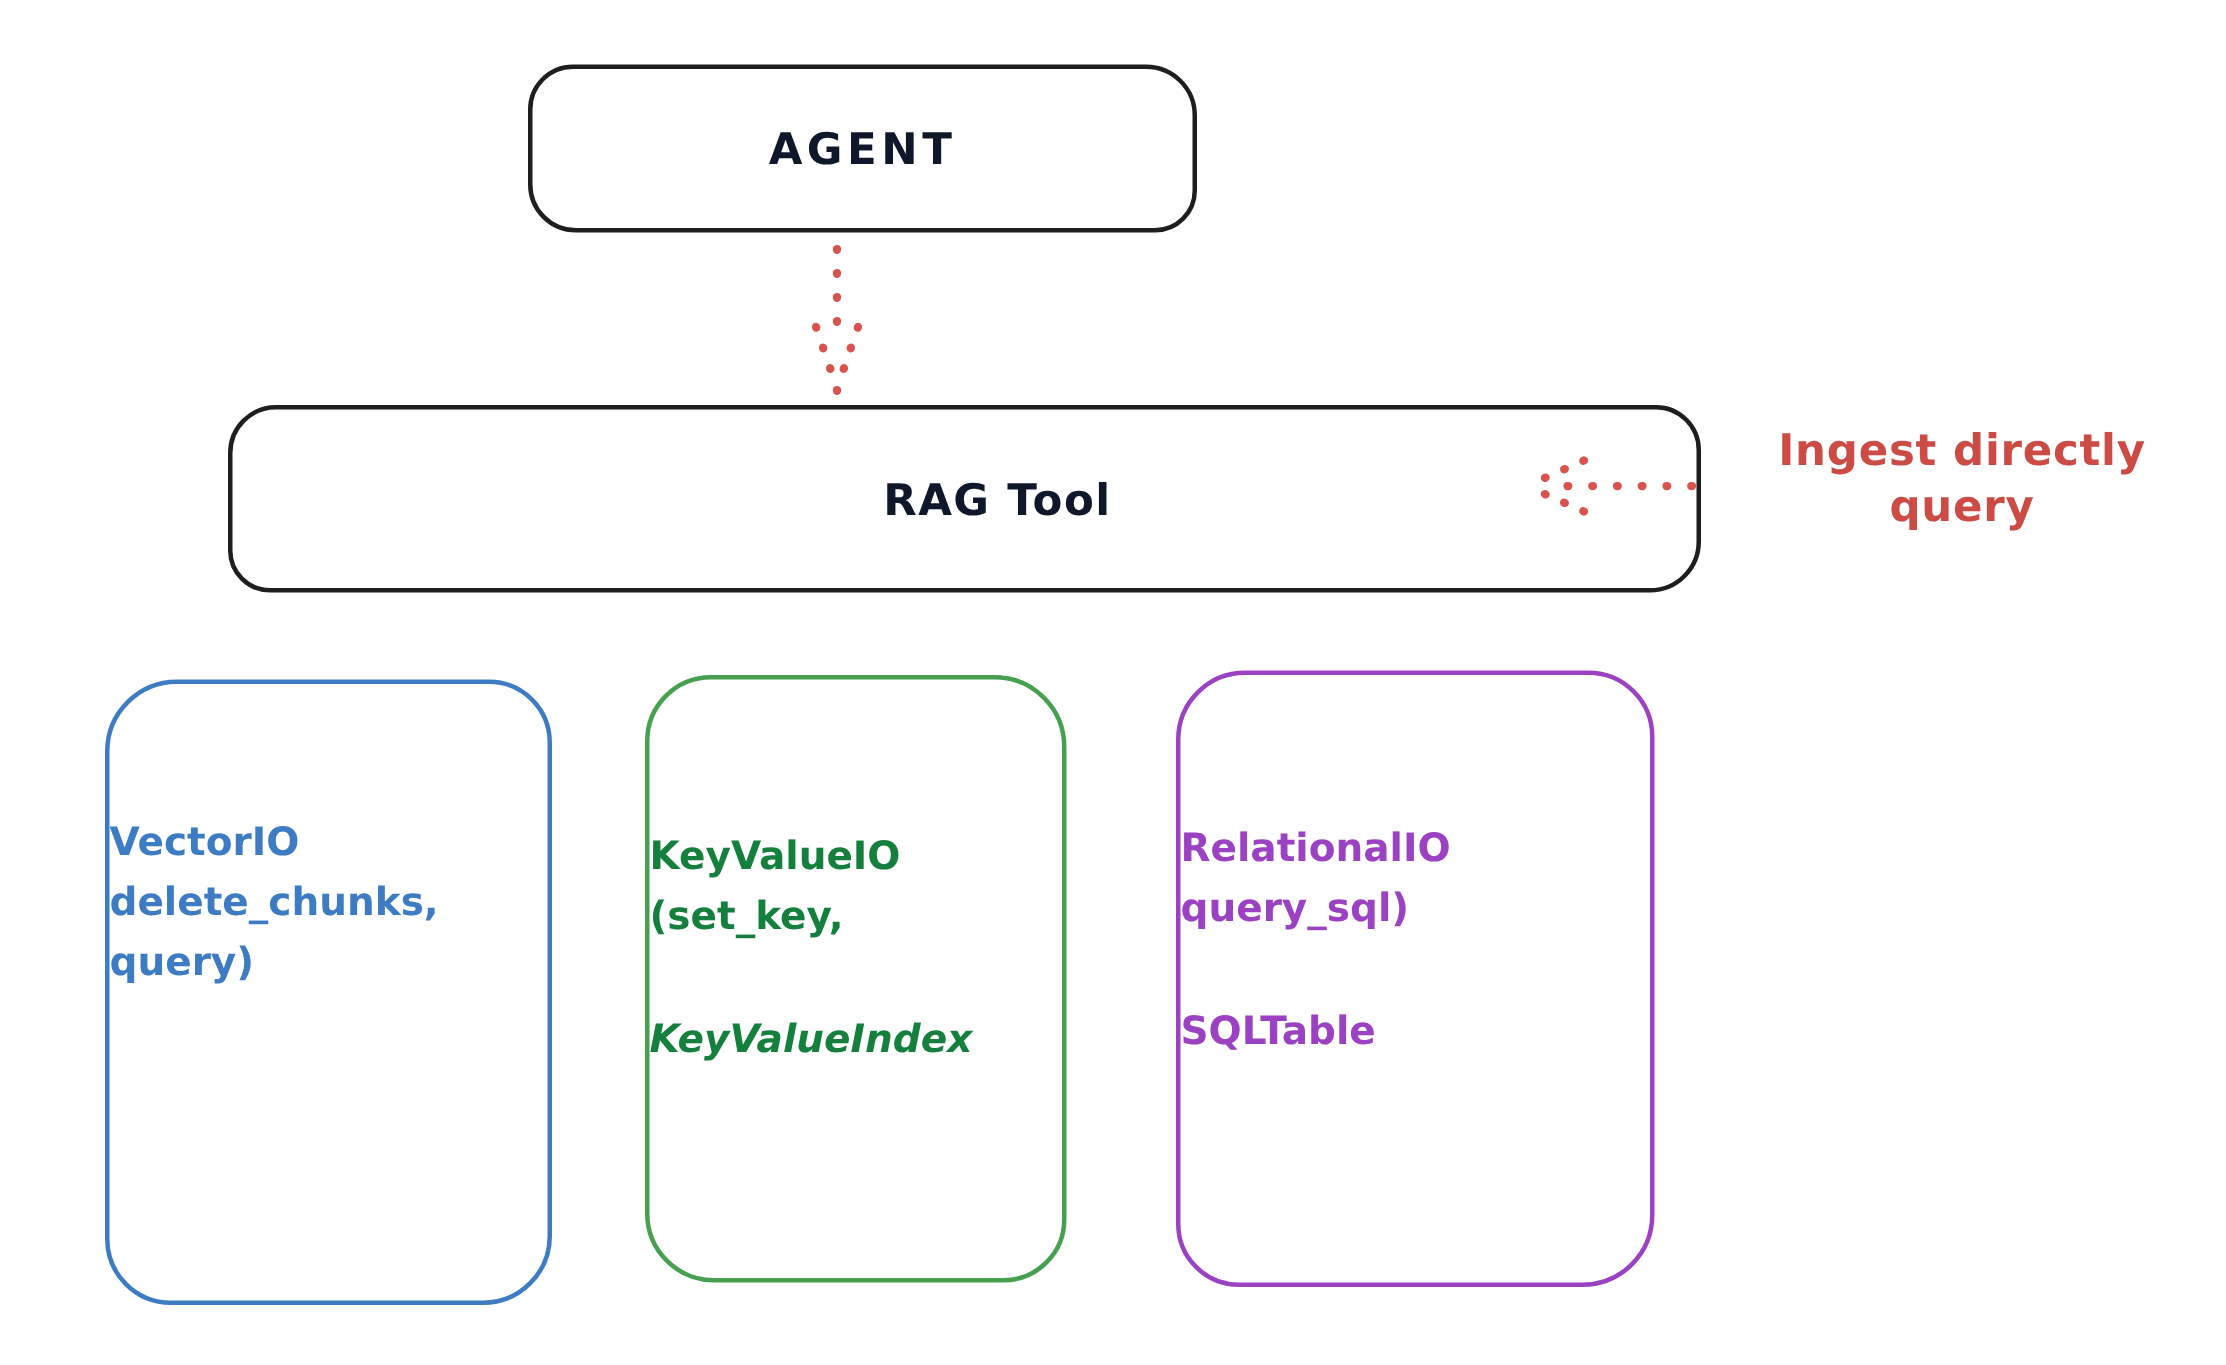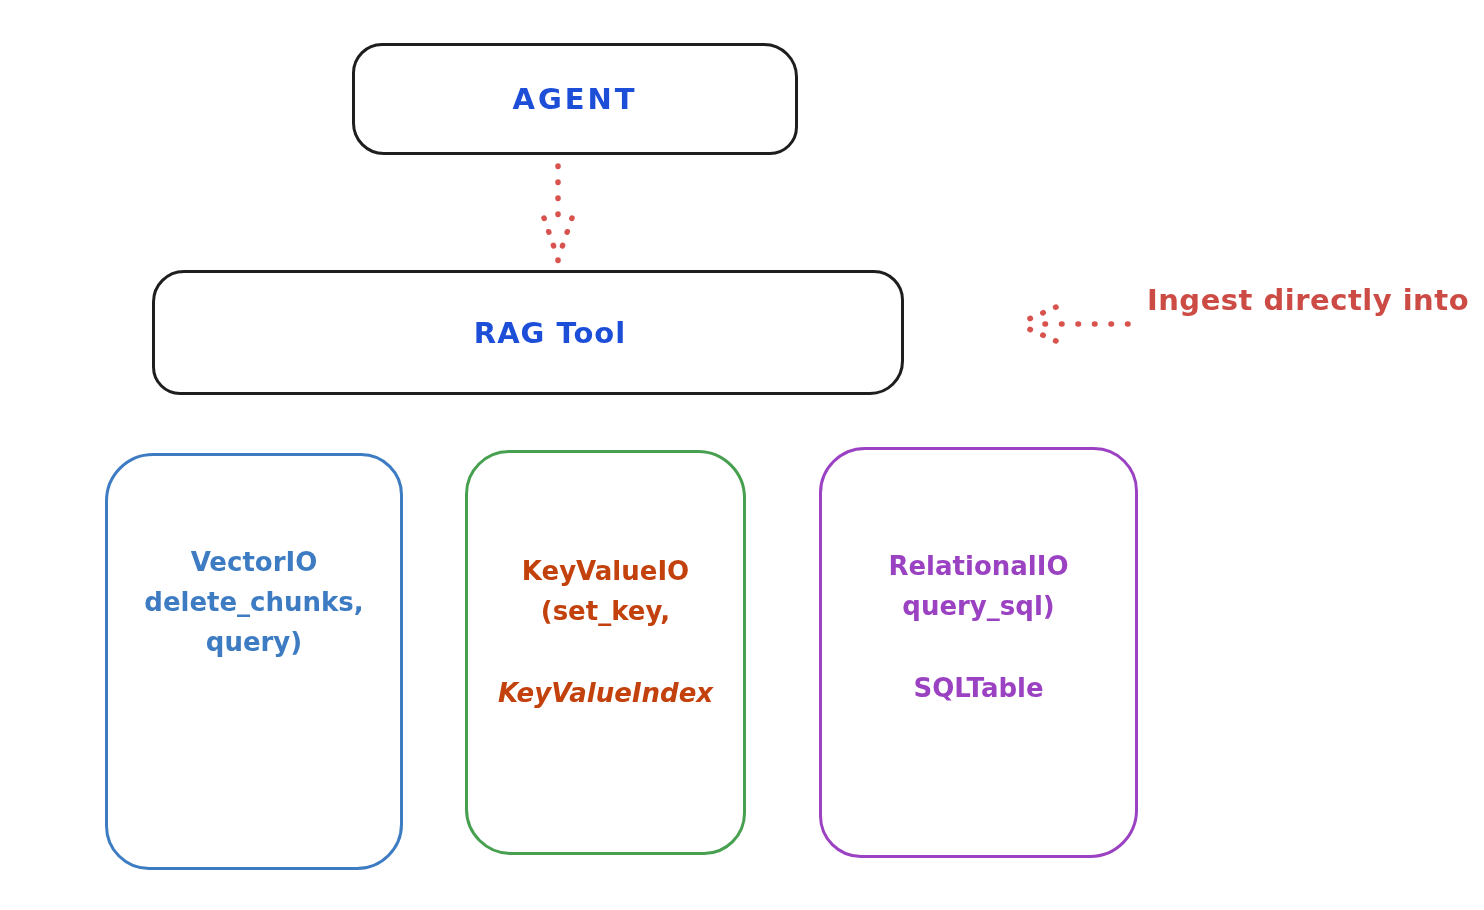--- a/index.html
+++ b/index.html
@@ -23,54 +23,52 @@
     align-items: center;
     justify-content: center;
   }
   
   .node-agent {
     left: 352px; top: 43px; width: 446px; height: 112px;
     border: 3.5px solid #1e1e1e;
     border-radius: 30px 34px 28px 32px;
   }
   .node-rag {
-    left: 152px; top: 270px; width: 752px; height: 125px;
+    left: 152px; top: 270px; width: 982px; height: 125px;
     border: 3.5px solid #1e1e1e;
     border-radius: 32px 30px 34px 28px;
     padding-left: 44px;
   }
   .node-agent .node-label,
   .node-rag .node-label {
-    color: #1d4ed8;
+    color: #0f172a;
     font-size: 29px;
     font-weight: 700;
     letter-spacing: 3px;
   }
   .node-rag .node-label { letter-spacing: 1px; font-weight: 600; }
 
   
   .io-box {
     position: absolute;
     background: #ffffff;
     box-sizing: border-box;
-    text-align: center;
-    margin-left: 35px;
   }
   .io-vector {
     left: 70px; top: 453px; width: 298px; height: 417px;
     border: 3.5px solid #3d7cc2;
     border-radius: 48px 42px 46px 44px;
     color: #3d7cc2;
     padding-top: 86px;
   }
   .io-keyvalue {
     left: 430px; top: 450px; width: 281px; height: 405px;
     border: 3.5px solid #47a04f;
     border-radius: 44px 48px 42px 46px;
-    color: #c2410c;
+    color: #15803d;
     padding-top: 98px;
   }
   .io-relational {
     left: 784px; top: 447px; width: 319px; height: 411px;
     border: 3.5px solid #9b42c3;
     border-radius: 46px 44px 48px 42px;
     color: #9b42c3;
     padding-top: 96px;
   }
   .io-line {
@@ -130,21 +128,21 @@
 
   <svg class="arrow-svg arrow-left" width="126" height="50" viewBox="0 0 126 50">
     <g stroke="#d9534e" stroke-width="5.5" stroke-linecap="round" fill="none">
       <path d="M120 25 L32 25" stroke-dasharray="0.5 16"></path>
       <path d="M48 8 L12 24" stroke-dasharray="0.5 13.5"></path>
       <path d="M48 42 L12 26" stroke-dasharray="0.5 13.5"></path>
     </g>
   </svg>
 
   <div class="annotation">
-    <div>Ingest directly into</div>
+    <div>Ingest directly query</div>
   </div>
 
   <div class="io-box io-vector">
     <div class="io-line">VectorIO</div>
     <div class="io-line">delete_chunks,</div>
     <div class="io-line">query)</div>
   </div>
 
   <div class="io-box io-keyvalue">
     <div class="io-line">KeyValueIO</div>

